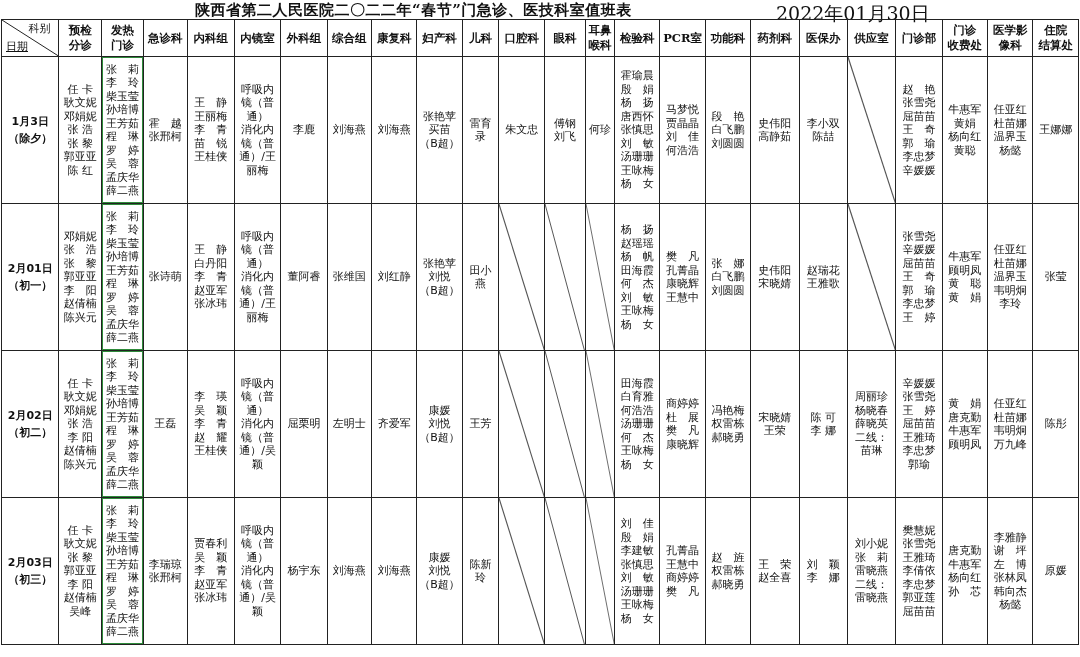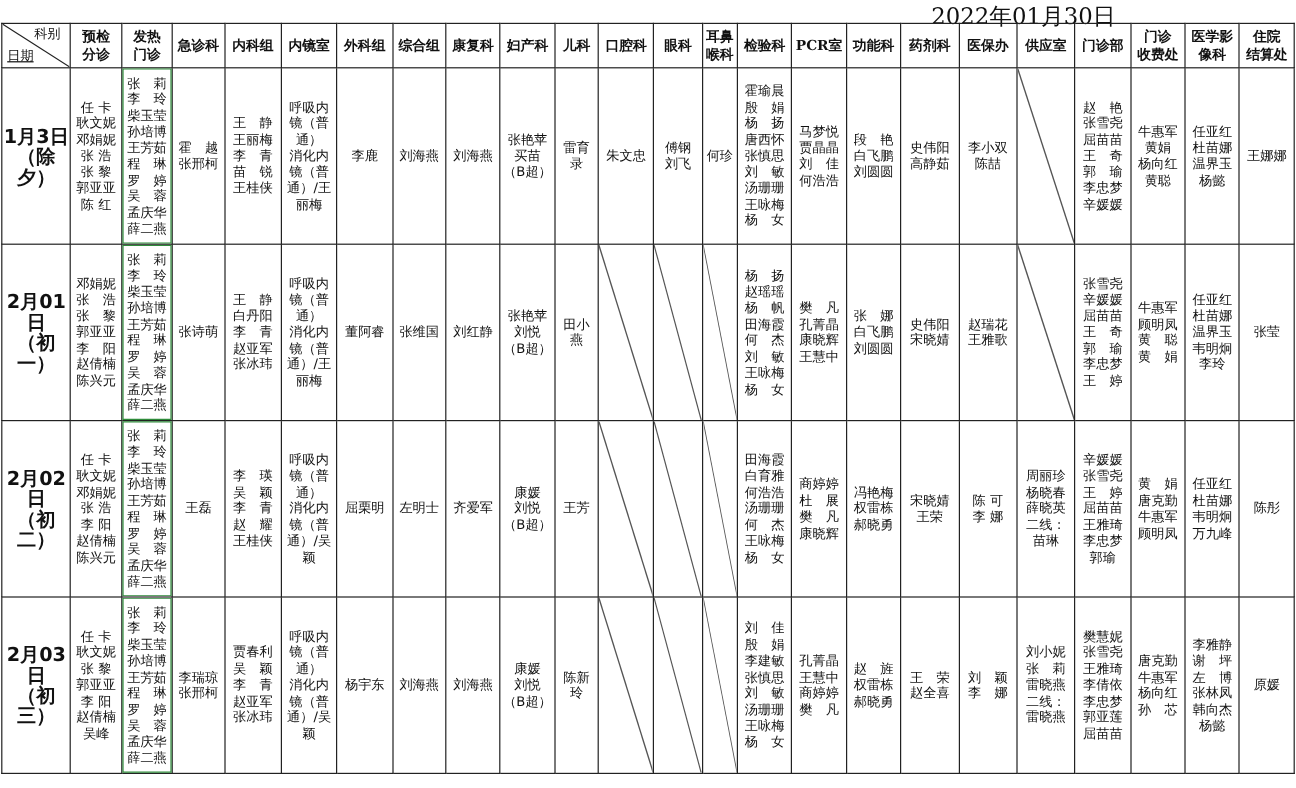--- a/index.html
+++ b/index.html
@@ -5,33 +5,34 @@
   html, body { margin:0; padding:0; background:#ffffff; }
   body { width:1080px; height:657px; overflow:hidden; position:relative;
          font-family:"DejaVu Sans", "Liberation Sans", sans-serif; color:#111; }
   .title-row { position:absolute; left:0; top:0; width:1080px; height:19px; }
   .title { position:absolute; left:195px; top:1px; font-size:15px; font-weight:bold; letter-spacing:0.5px; font-family:"DejaVu Serif", "Liberation Serif", serif; }
   .date { position:absolute; left:776px; top:1px; font-size:19px; font-family:"DejaVu Serif", "Liberation Serif", serif; }
   table { position:absolute; left:1px; top:19px; border-collapse:collapse; table-layout:fixed; width:1078px; }
   td, th { border:1.5px solid #222; padding:0; text-align:center; vertical-align:middle; overflow:hidden; position:relative; }
   th { height:36px; font-size:11.5px; font-weight:bold; line-height:15px; font-family:"DejaVu Serif", "Liberation Serif", serif; }
   td { font-size:11px; line-height:13.5px; height:146px; }
-  td.datecell { font-weight:bold; font-size:16px; line-height:17px; }
+  td.datecell { font-weight:bold; font-size:11px; line-height:17px; }
   .cell-text { white-space:pre-line; display:inline-block; }
   .diag-head { position:relative; width:100%; height:36px; }
   .diag-head svg { position:absolute; left:0; top:0; width:100%; height:100%; }
   .diag-tr { position:absolute; right:8px; top:1px; font-size:11px; font-weight:normal; }
   .diag-bl { position:absolute; left:4px; bottom:2px; font-size:11px; font-weight:normal;text-decoration:underline; }
   .slash svg { position:absolute; left:0; top:0; width:100%; height:100%; }
   .fever { box-shadow: inset 0 0 0 1px #2e8b3a; }
 </style>
 </head>
 <body>
 
 <div class="title-row">
+  <span class="title">陕西省第二人民医院二〇二二年“春节”门急诊、医技科室值班表</span>
   <span class="date">2022年01月30日</span>
 </div>
 
 <table>
   <colgroup>
     <col style="width:57px">
       <col style="width:42px">
       <col style="width:42px">
       <col style="width:43px">
     <col style="width:47px">

